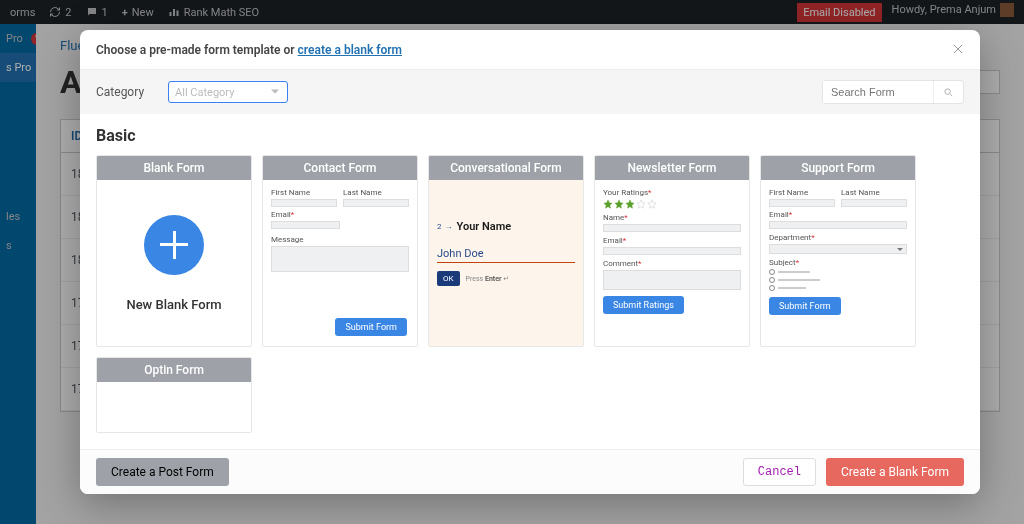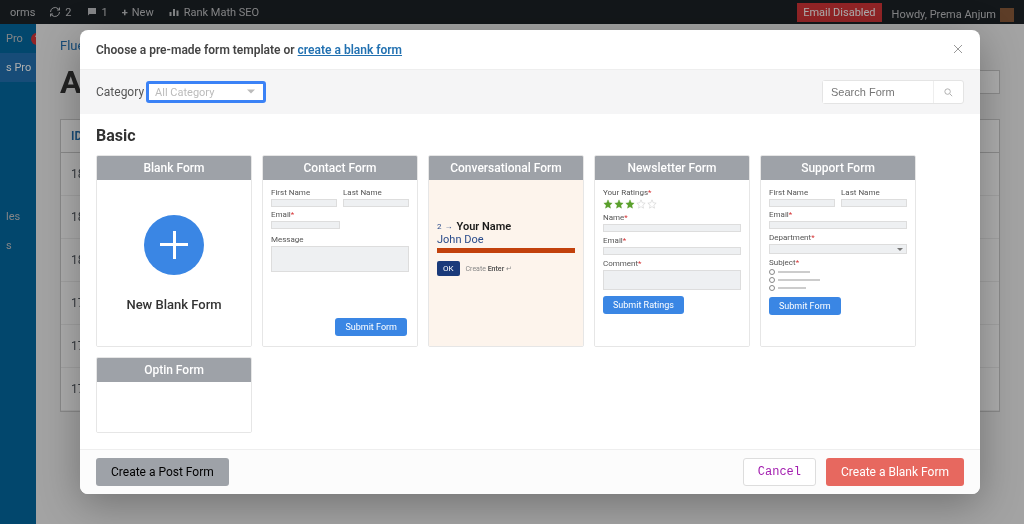--- a/index.html
+++ b/index.html
@@ -1,20 +1,20 @@
 <!DOCTYPE html>
 <html><head>
 <meta charset="utf-8">
 <style>
   * { box-sizing: border-box; margin: 0; padding: 0; }
   body { font-family: -apple-system, BlinkMacSystemFont, "Segoe UI", Roboto, sans-serif; background: #1d2327; color: #333; width: 1024px; height: 524px; overflow: hidden; position: relative; }
 
   .adminbar { height: 24px; background: #1d2327; color: #c3c4c7; font-size: 11px; display: flex; align-items: center; padding: 0 10px; }
   .adminbar .left { display: flex; align-items: center; gap: 14px; }
-  .adminbar .right { margin-left: auto; display: flex; align-items: flex-end; gap: 10px; }
+  .adminbar .right { margin-left: auto; display: flex; align-items: flex-start; gap: 10px; }
   .adminbar .item { display: flex; align-items: center; gap: 4px; }
   .email-disabled { background: #d63638; color: #fff; padding: 3px 6px; font-size: 11px; }
   .avatar-sq { width: 14px; height: 14px; background: #8a5a3a; }
 
   .sidemenu { position: absolute; left: 0; top: 24px; bottom: 0; width: 36px; background: #0369a1; }
   .sidemenu .mi { color: #c3c4c7; font-size: 11px; padding: 8px 6px; display:flex; gap:6px; align-items:center; position:relative; white-space: nowrap; overflow: hidden; }
   .sidemenu .mi.active { background: #2271b1; color:#fff; }
   .sidemenu .mi .badge { background:#d63638; color:#fff; border-radius: 7px; font-size:9px; min-width:12px; height:12px; text-align:center; line-height:12px; padding:0 2px; margin-left:2px; }
   .sidemenu .mi.active:after { content:''; position:absolute; right:-6px; top:50%; transform:translateY(-50%); border:6px solid transparent; border-right-color:#f0f0f1; }
 
@@ -32,22 +32,22 @@
 
   .modal-backdrop { position:absolute; inset:0; background: rgba(0,0,0,.32); z-index:10; }
 
   .modal { position:absolute; top:30px; left:80px; right:44px; bottom:30px; background:#fff; border-radius:8px; box-shadow:0 10px 40px rgba(0,0,0,.3); z-index:20; display:flex; flex-direction:column; overflow:hidden; }
 
   .modal-header { padding: 10px 16px; font-size:12px; color:#444; border-bottom:1px solid #eee; display:flex; align-items:center; }
   .modal-header b { font-weight:600; }
   .modal-header a { color:#2271b1; font-weight:600; text-decoration:underline; }
   .modal-close { margin-left:auto; color:#999; font-size:16px; cursor:pointer; }
 
-  .modal-toolbar { background:#f5f5f6; padding: 10px 16px; display:flex; align-items:center; gap:2px; font-size:12px; color:#555; }
-  .category-select { width:120px; height:22px; border:3px solid #3b82f6; background:#fff; color:#bbb; font-size:11px; padding:0 6px; display:flex; align-items:center; position:relative; border-radius:3px;}
+  .modal-toolbar { background:#f5f5f6; padding: 10px 16px; display:flex; align-items:center; gap:24px; font-size:12px; color:#555; }
+  .category-select { width:120px; height:22px; border:1px solid #3b82f6; background:#fff; color:#bbb; font-size:11px; padding:0 6px; display:flex; align-items:center; position:relative; border-radius:3px;}
   .category-select:after { content:''; position:absolute; right:8px; top:50%; transform:translateY(-30%); border:4px solid transparent; border-top-color:#bbb; }
   .search-wrap { margin-left:auto; display:flex; border:1px solid #e4e4e4; border-radius:3px; background:#fff; height:24px; }
   .search-wrap input { border:none; outline:none; font-size:11px; padding:0 8px; width:110px; color:#888; }
   .search-btn { width:30px; display:flex; align-items:center; justify-content:center; border-left:1px solid #eee; }
   .search-btn svg { width:11px; height:11px; stroke:#aaa; fill:none; stroke-width:2; }
 
   .modal-body { flex:1; padding: 12px 16px; overflow:auto; }
   .section-title { font-size:16px; font-weight:700; color:#333; margin-bottom:10px; }
   .cards-row { display:flex; gap:10px; flex-wrap:wrap; }
 
@@ -71,21 +71,21 @@
   .mini-select { height:10px; background:#eef0f2; border:1px solid #ddd; margin-top:2px; position:relative; }
   .mini-select:after { content:''; position:absolute; right:3px; top:3px; border:3px solid transparent; border-top-color:#777; }
   .req { color:#d63638; }
 
   .btn-blue { background:#3a86e4; color:#fff; font-size:9px; padding:4px 10px; border-radius:3px; display:inline-block; margin-top:6px; }
   .btn-blue.br { position:absolute; bottom:10px; right:10px; }
 
   .conv-card .card-body { background:#fdf4ec; padding-top:40px; }
   .conv-step { color:#2a4b8a; font-size:8px; display:flex; align-items:center; gap:3px; }
   .conv-q { font-size:11px; font-weight:600; color:#1a1a1a; }
-  .conv-input-line { color:#2a4b8a; font-size:11px; border-bottom:5px solid #c2410c; padding-bottom:2px; }
+  .conv-input-line { color:#2a4b8a; font-size:11px; border-bottom:1px solid #c2410c; padding-bottom:2px; margin-top:14px; }
   .conv-ok { display:flex; align-items:center; gap:6px; margin-top:8px; }
   .ok-btn { background:#1a3a7a; color:#fff; font-size:8px; padding:3px 6px; border-radius:2px; }
   .enter-hint { font-size:7px; color:#888; }
   .enter-hint b { color:#555; font-weight:600; }
 
   .stars { display:flex; gap:1px; margin-top:2px; margin-bottom:4px; }
   .star { width:10px; height:10px; }
   .star svg { width:10px; height:10px; }
   .star.fill svg { fill:#5aa02c; stroke:#5aa02c; }
   .star.empty svg { fill:none; stroke:#bbb; }
@@ -263,21 +263,21 @@
           <div style="display:flex;align-items:center;gap:4px;">
             <span class="conv-step">
                <span>2</span>
                <span>→</span>
             </span>
             <span class="conv-q">Your Name</span>
           </div>
           <div class="conv-input-line">John Doe</div>
           <div class="conv-ok">
             <span class="ok-btn">OK</span>
-            <span class="enter-hint"><span>Create </span><b>Enter</b><span> ↵</span></span>
+            <span class="enter-hint"><span>Press </span><b>Enter</b><span> ↵</span></span>
           </div>
         </div>
       </div>
 
       <div class="card">
         <div class="card-head">Newsletter Form</div>
         <div class="card-body">
           <span class="mini-label"><span>Your Ratings</span><span class="req">*</span></span>
           <div class="stars">
             <span class="star fill"><svg viewBox="0 0 24 24">

